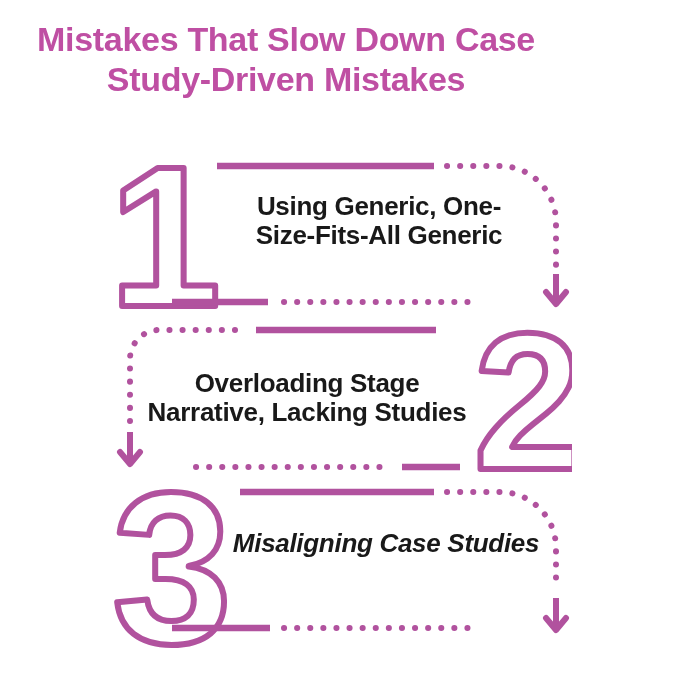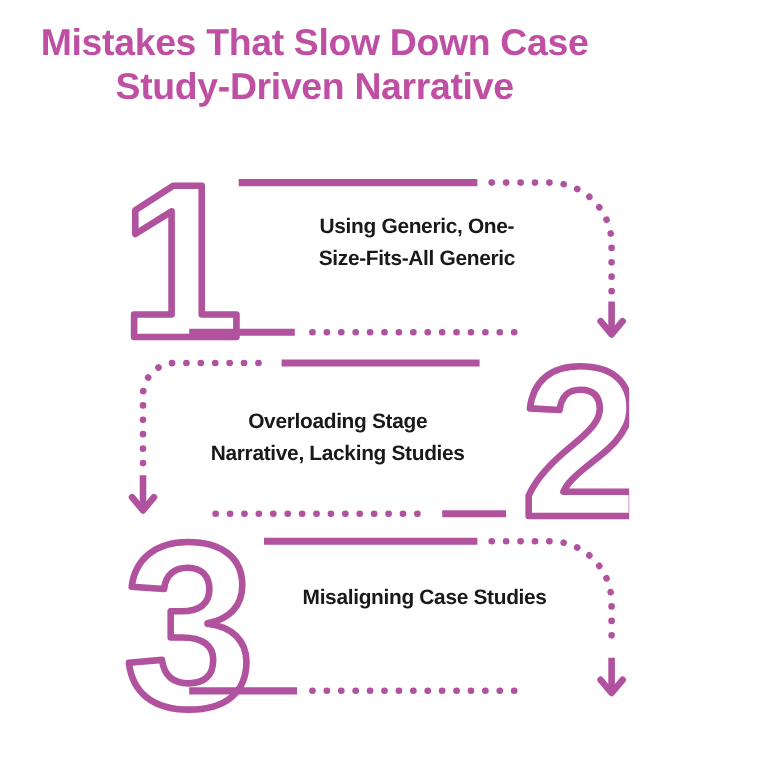--- a/index.html
+++ b/index.html
@@ -61,38 +61,38 @@
   .arrow-head {
     fill: none;
     stroke: var(--accent-color);
     stroke-width: 6;
     stroke-linecap: round;
     stroke-linejoin: round;
   }
   .label {
     position: absolute;
     font-weight: 700;
-    font-size: 19px;
+    font-size: 26px;
     line-height: 29px;
     text-align: center;
     letter-spacing: -0.3px;
     color: var(--text-color);
   }
   #label-1 { left: 209px; top: 192px; width: 340px; }
   #label-2 { left: 132px; top: 369px; width: 350px; }
-  #label-3 { left: 211px; top: 529px; width: 350px; }
+  #label-3 { left: 211px; top: 529px; width: 350px; font-style: italic; }
 </style>
 </head>
 <body>
 
 <div class="canvas">
 
   <div class="title">
     <div>Mistakes That Slow Down Case</div>
-    <div>Study-Driven Narrative</div>
+    <div>Study-Driven Mistakes</div>
   </div>
 
   <svg class="art" viewBox="0 0 700 700" xmlns="http://www.w3.org/2000/svg">
 
     <text class="numeral" x="165" y="306" font-size="200" text-anchor="middle">1</text>
     <path class="solid" d="M217 166 H434"></path>
     <path class="dots" d="M447 166 H500 A56 56 0 0 1 556 222 V267"></path>
     <path class="arrow-shaft" d="M556 274 V300"></path>
     <path class="arrow-head" d="M546 292 L556 304 L566 292"></path>
     <path class="solid" d="M172 302 H268"></path>

